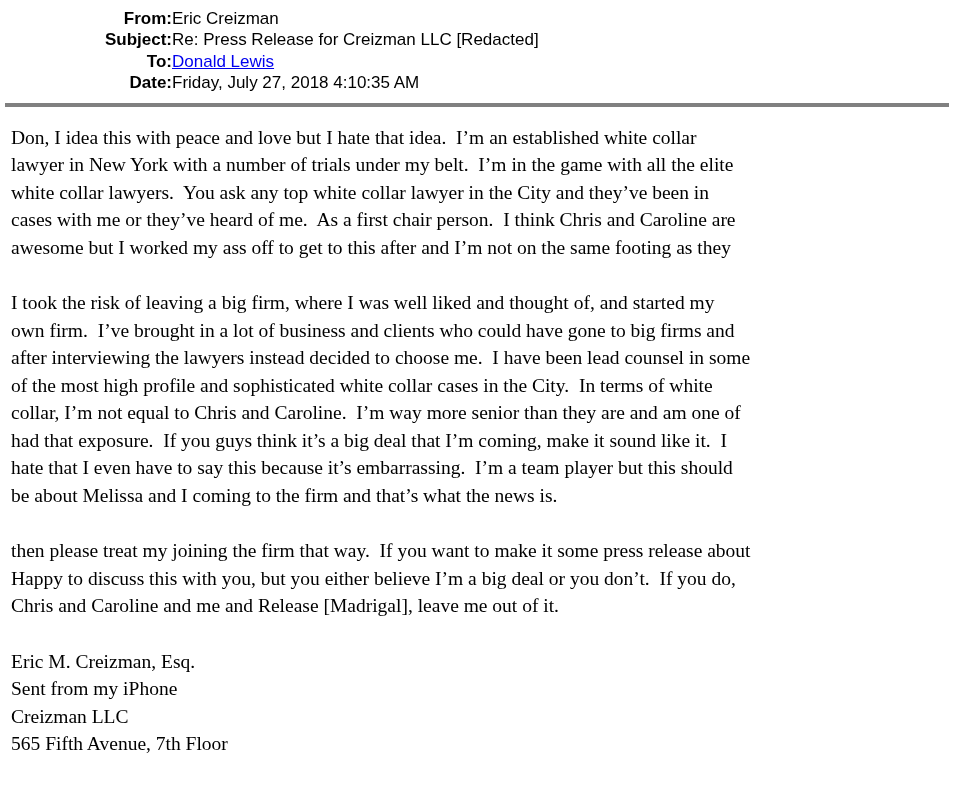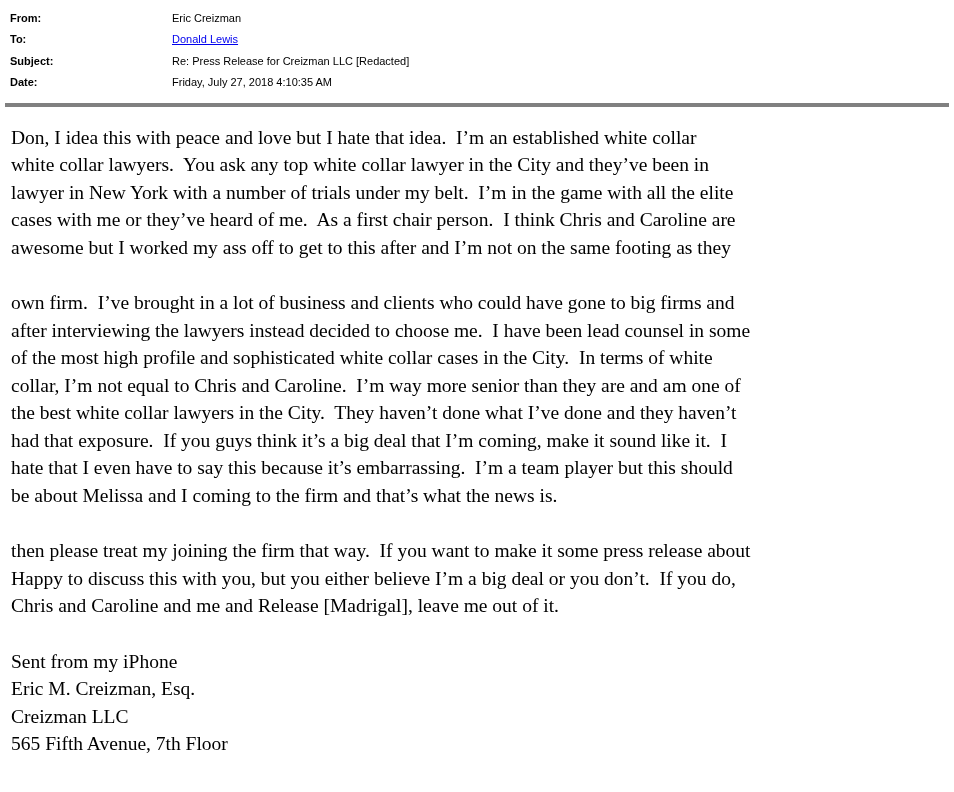--- a/index.html
+++ b/index.html
@@ -4,21 +4,21 @@
 <style>
   html, body { margin: 0; padding: 0; }
   body {
     width: 954px; height: 792px;
     background: #ffffff;
     color: #000000;
     overflow: hidden;
     font-family: "Liberation Sans", sans-serif;
   }
   .email-header { padding: 8px 0 0 10px; }
-  .hrow { display: flex; line-height: 21.4px; font-size: 11px; }
+  .hrow { display: flex; line-height: 21.4px; font-size: 17px; text-align: right; }
   .hlabel { width: 162px; font-weight: bold; flex-shrink: 0; }
   .hvalue { white-space: pre; }
   .hvalue.link { color: #0000EE; text-decoration: underline; cursor: pointer; }
   .divider { height: 4px; background: #808080; margin: 9px 5px 0 5px; }
   .email-body {
     padding: 17px 6px 0 11px;
     font-family: "Liberation Serif", "DejaVu Serif", serif;
     font-size: 19.5px;
     line-height: 27.5px;
   }
@@ -29,63 +29,63 @@
 <body>
 
 <div class="page">
 
   <div class="email-header">
     <div class="hrow">
       <span class="hlabel">From:</span>
       <span class="hvalue">Eric Creizman</span>
     </div>
     <div class="hrow">
+      <span class="hlabel">Subject:</span>
+      <span class="hvalue">Re: Press Release for Creizman LLC [Redacted]</span>
+    </div>
+    <div class="hrow">
       <span class="hlabel">To:</span>
       <span class="hvalue link">Donald Lewis</span>
-    </div>
-    <div class="hrow">
-      <span class="hlabel">Subject:</span>
-      <span class="hvalue">Re: Press Release for Creizman LLC [Redacted]</span>
     </div>
     <div class="hrow">
       <span class="hlabel">Date:</span>
       <span class="hvalue">Friday, July 27, 2018 4:10:35 AM</span>
     </div>
   </div>
 
   <div class="divider"></div>
 
   <div class="email-body">
 
     <div class="para">
       <div class="line">Don, I idea this with peace and love but I hate that idea.  I’m an established white collar</div>
+      <div class="line">lawyer in New York with a number of trials under my belt.  I’m in the game with all the elite</div>
       <div class="line">white collar lawyers.  You ask any top white collar lawyer in the City and they’ve been in</div>
-      <div class="line">lawyer in New York with a number of trials under my belt.  I’m in the game with all the elite</div>
       <div class="line">cases with me or they’ve heard of me.  As a first chair person.  I think Chris and Caroline are</div>
       <div class="line">awesome but I worked my ass off to get to this after and I’m not on the same footing as they</div>
     </div>
 
     <div class="para">
+      <div class="line">I took the risk of leaving a big firm, where I was well liked and thought of, and started my</div>
       <div class="line">own firm.  I’ve brought in a lot of business and clients who could have gone to big firms and</div>
       <div class="line">after interviewing the lawyers instead decided to choose me.  I have been lead counsel in some</div>
       <div class="line">of the most high profile and sophisticated white collar cases in the City.  In terms of white</div>
       <div class="line">collar, I’m not equal to Chris and Caroline.  I’m way more senior than they are and am one of</div>
-      <div class="line">the best white collar lawyers in the City.  They haven’t done what I’ve done and they haven’t</div>
       <div class="line">had that exposure.  If you guys think it’s a big deal that I’m coming, make it sound like it.  I</div>
       <div class="line">hate that I even have to say this because it’s embarrassing.  I’m a team player but this should</div>
       <div class="line">be about Melissa and I coming to the firm and that’s what the news is.</div>
     </div>
 
     <div class="para">
       <div class="line">then please treat my joining the firm that way.  If you want to make it some press release about</div>
       <div class="line">Happy to discuss this with you, but you either believe I’m a big deal or you don’t.  If you do,</div>
       <div class="line">Chris and Caroline and me and Release [Madrigal], leave me out of it.</div>
     </div>
 
     <div class="para">
+      <div class="line">Eric M. Creizman, Esq.</div>
       <div class="line">Sent from my iPhone</div>
-      <div class="line">Eric M. Creizman, Esq.</div>
       <div class="line">Creizman LLC</div>
       <div class="line">565 Fifth Avenue, 7th Floor</div>
     </div>
 
   </div>
 </div>
 
 </body></html>

